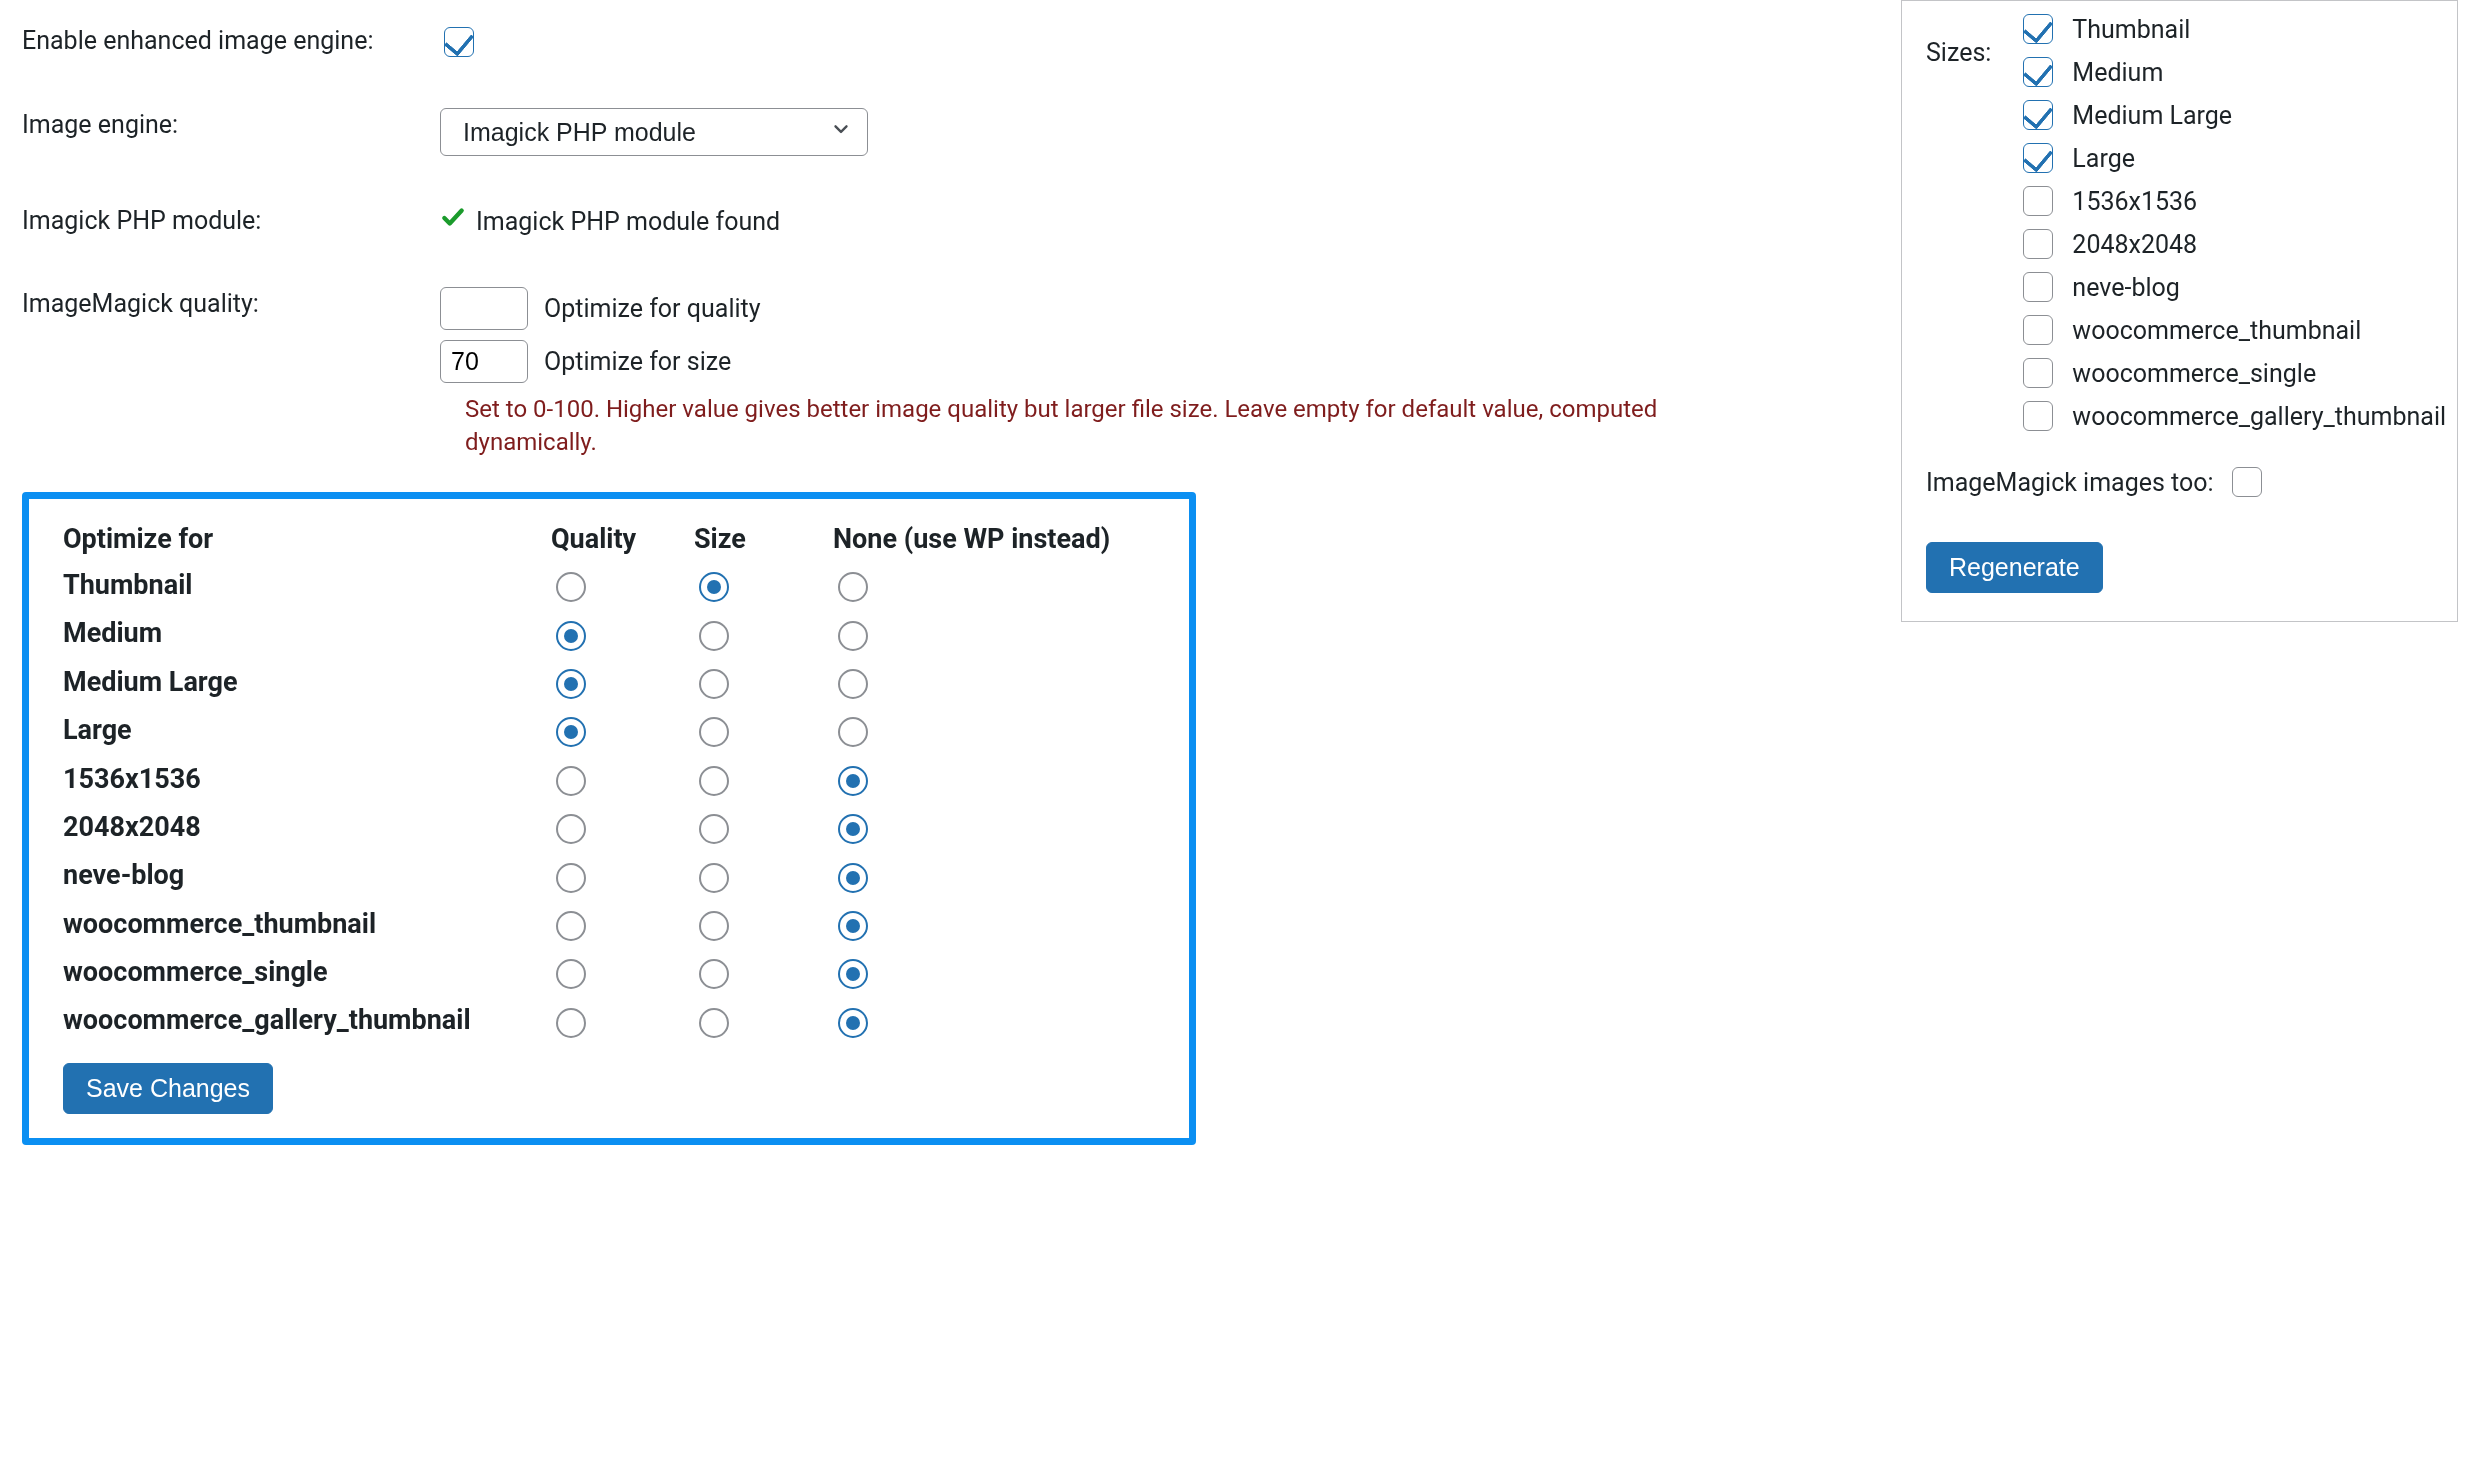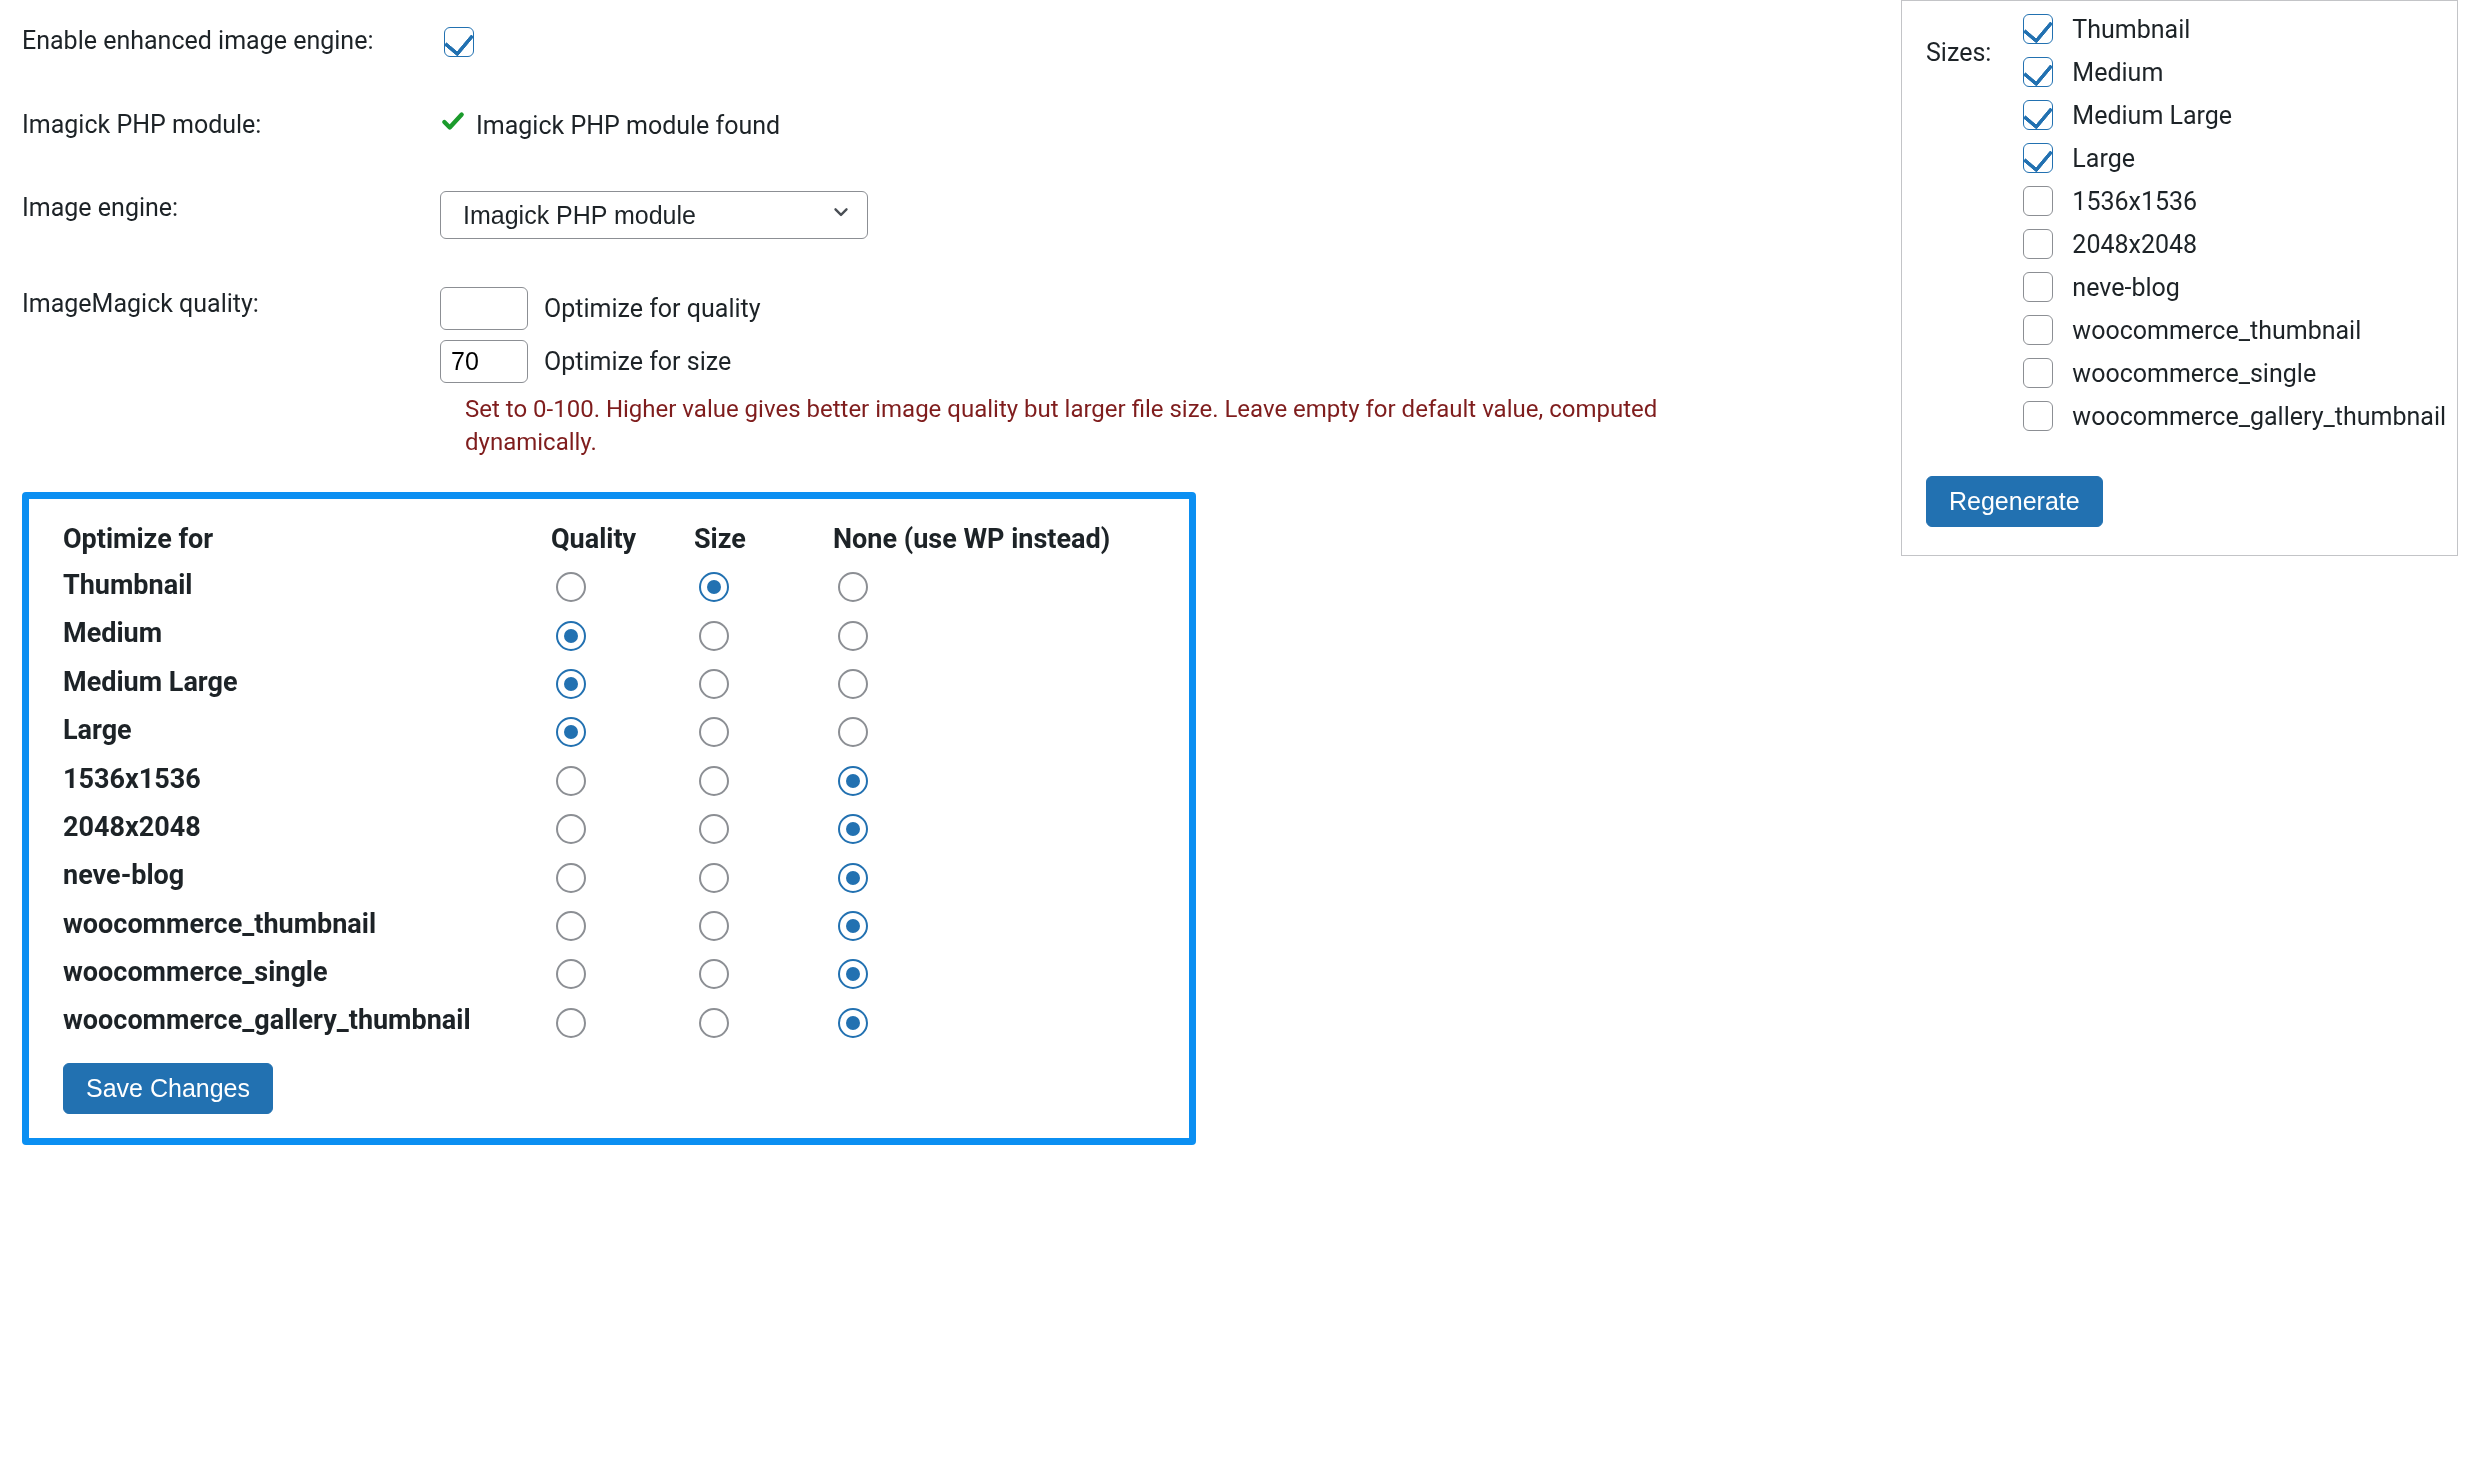--- a/index.html
+++ b/index.html
@@ -237,51 +237,51 @@
 <div class="page">
   <div class="side-bg"></div>
 
   <div class="main">
     <table class="form-table">
       <tbody>
           <tr>
         <th>Enable enhanced image engine:</th>
         <td>
           <input type="checkbox" class="checkbox" checked="" style="">
-        </td>
-      </tr>
-      <tr>
-        <th>Imagick PHP module:</th>
-        <td>
-          <div class="found-line">
-            <span class="check-icon">
-              <svg width="26" height="26" viewBox="0 0 24 24" fill="none" stroke="currentColor" stroke-width="4" stroke-linecap="round" stroke-linejoin="round">
-                    <polyline points="4 13 9 18 20 6"></polyline>
-                  </svg>
-            </span>
-            <span>Imagick PHP module found</span>
-          </div>
         </td>
       </tr>
       <tr>
         <th>Image engine:</th>
         <td>
           <span class="select-wrap">
             <select class="select">
               <option selected="">Imagick PHP module</option>
             </select>
             <span class="select-chevron">
               <svg width="22" height="22" viewBox="0 0 24 24" fill="none" stroke="currentColor" stroke-width="2.6" stroke-linecap="round" stroke-linejoin="round">
                     <polyline points="6 9 12 15 18 9"></polyline>
                   </svg>
             </span>
           </span>
         </td>
       </tr>
       <tr>
+        <th>Imagick PHP module:</th>
+        <td>
+          <div class="found-line">
+            <span class="check-icon">
+              <svg width="26" height="26" viewBox="0 0 24 24" fill="none" stroke="currentColor" stroke-width="4" stroke-linecap="round" stroke-linejoin="round">
+                    <polyline points="4 13 9 18 20 6"></polyline>
+                  </svg>
+            </span>
+            <span>Imagick PHP module found</span>
+          </div>
+        </td>
+      </tr>
+      <tr>
         <th>ImageMagick quality:</th>
         <td>
           <div class="qrow">
             <input type="text" class="textinput" value="" style="">
             <span>Optimize for quality</span>
           </div>
           <div class="qrow">
             <input type="text" class="textinput" value="70" style="">
             <span>Optimize for size</span>
           </div>
@@ -407,16 +407,20 @@
           <div class="sizeitem">
             <input type="checkbox" class="checkbox" style="">
             <span>woocommerce_single</span>
           </div>
           <div class="sizeitem">
             <input type="checkbox" class="checkbox" style="">
             <span>woocommerce_gallery_thumbnail</span>
           </div>
         </div>
     </div>
+    <div class="too-row">
+      <span>ImageMagick images too:</span>
+      <input type="checkbox" class="checkbox" style="">
+    </div>
     <button class="btn-primary" style="margin-top:42px">Regenerate</button>
   </div>
 </div>
 
 
 </body></html>

